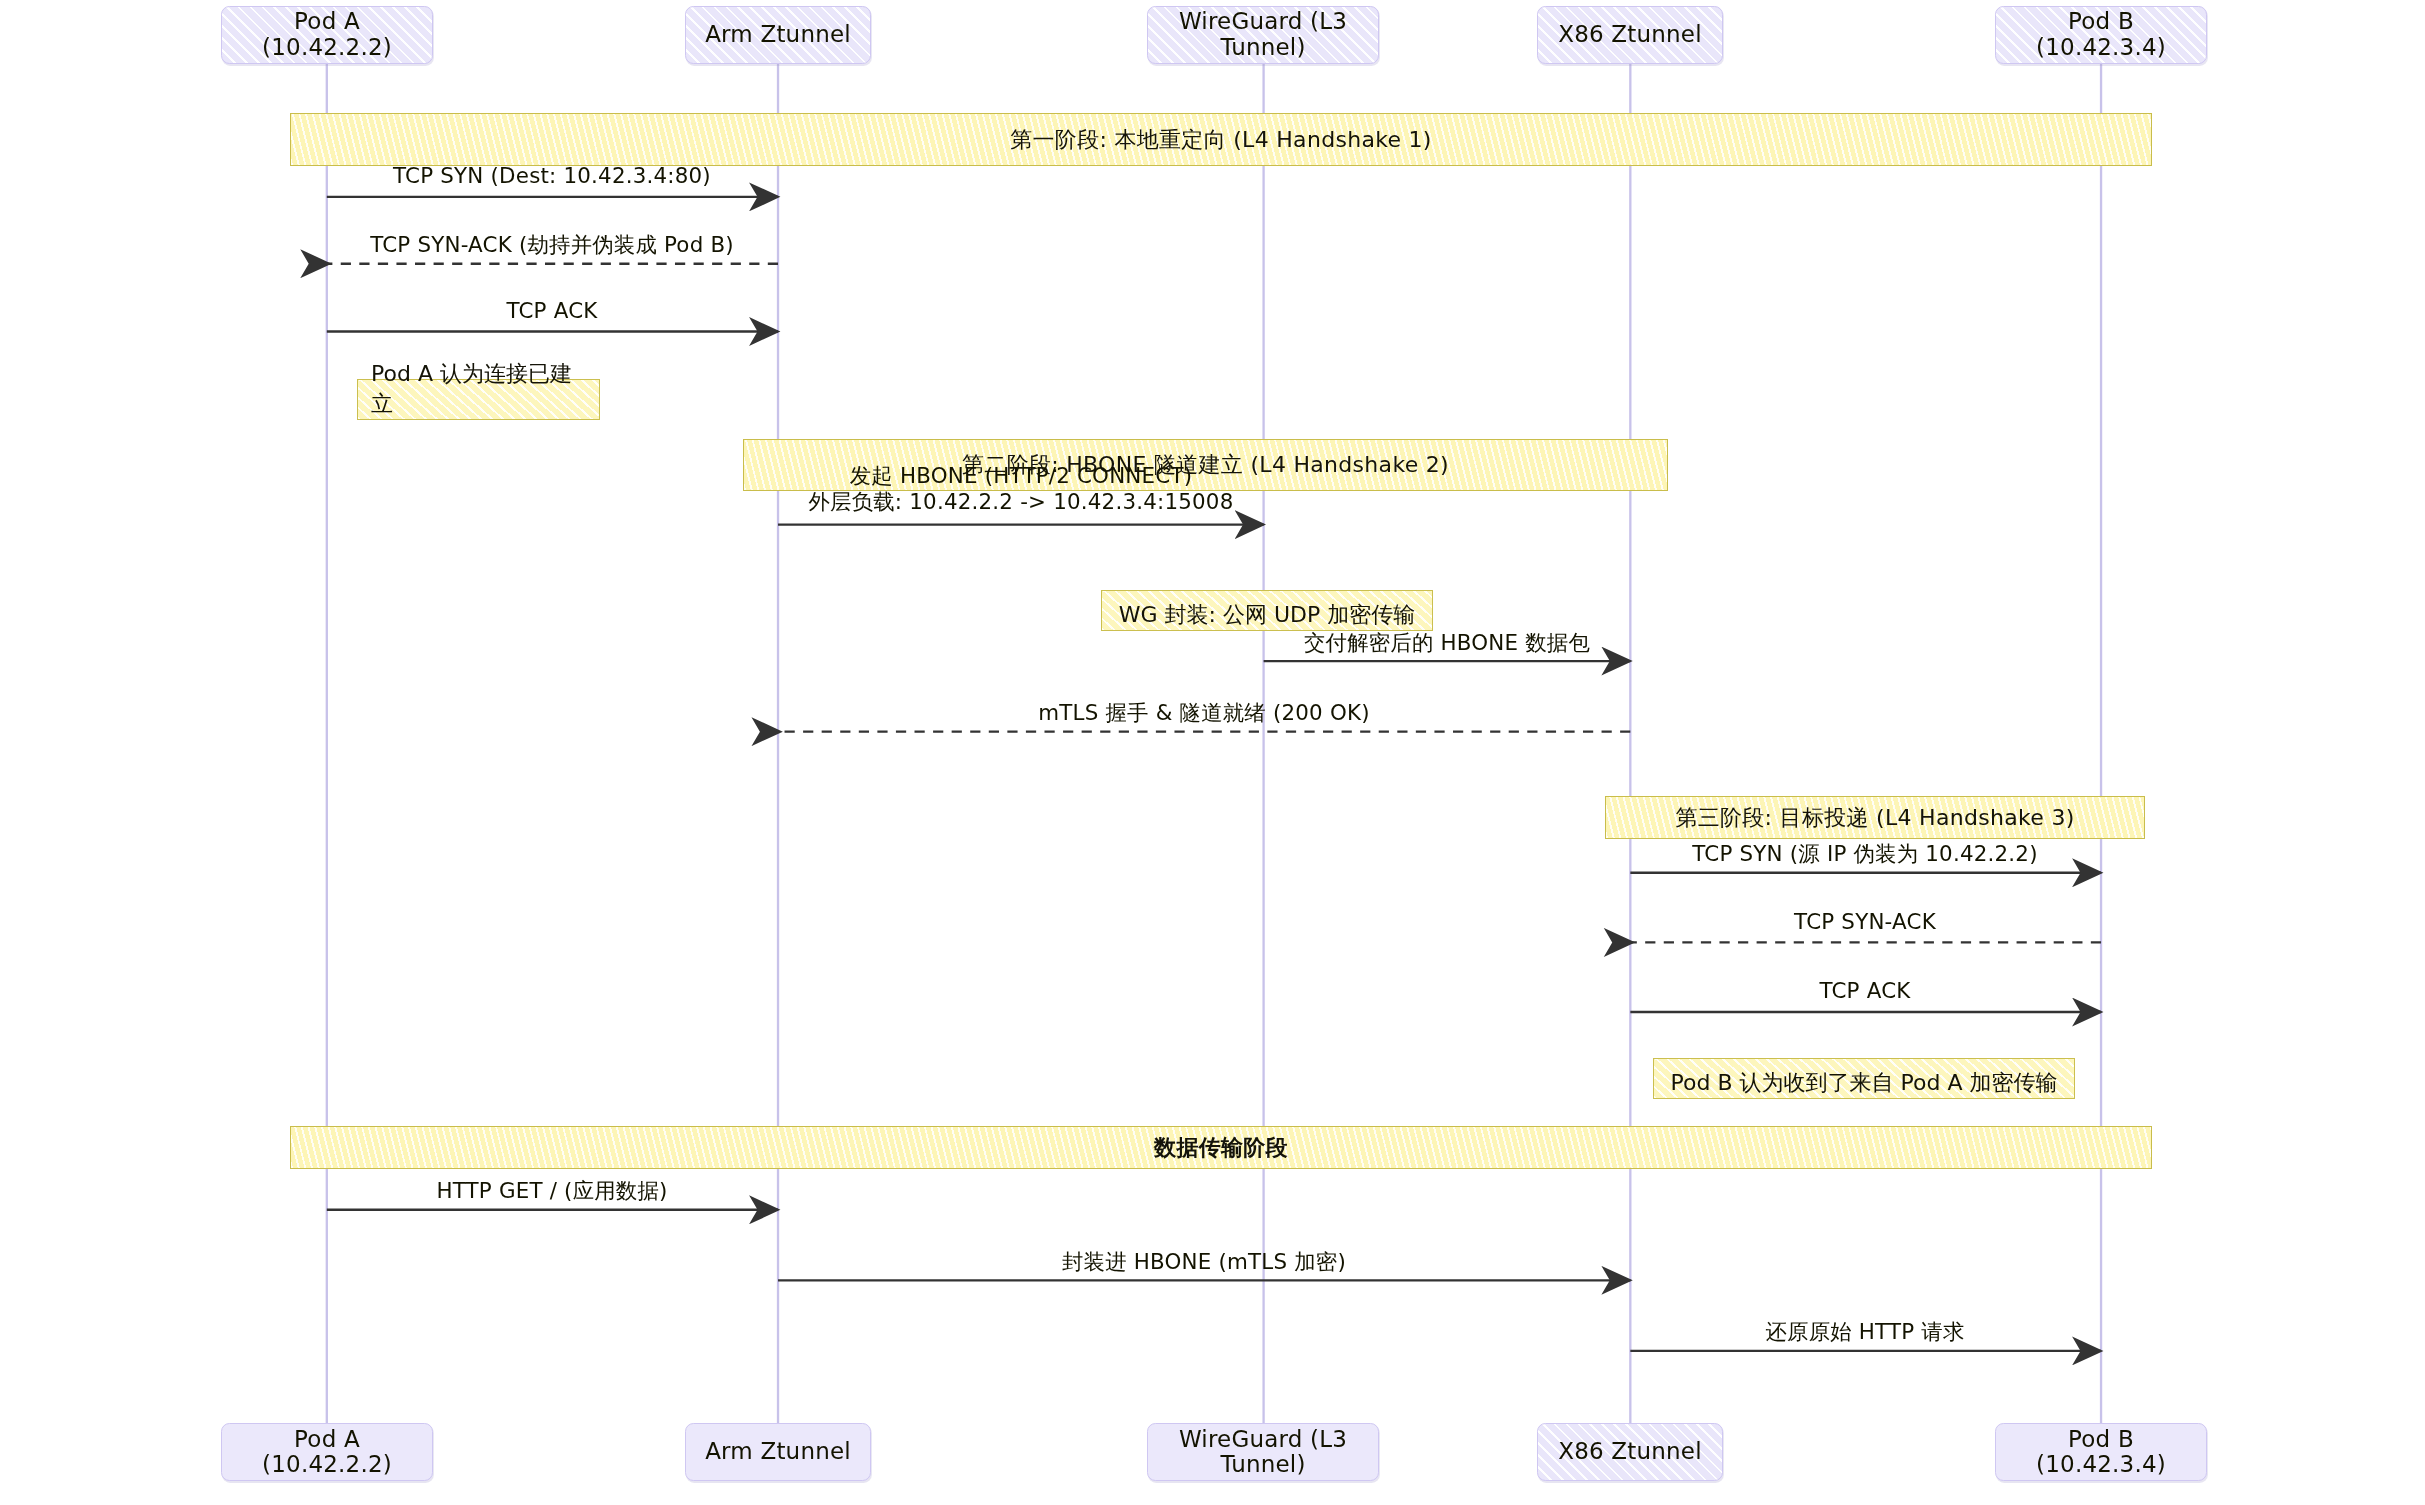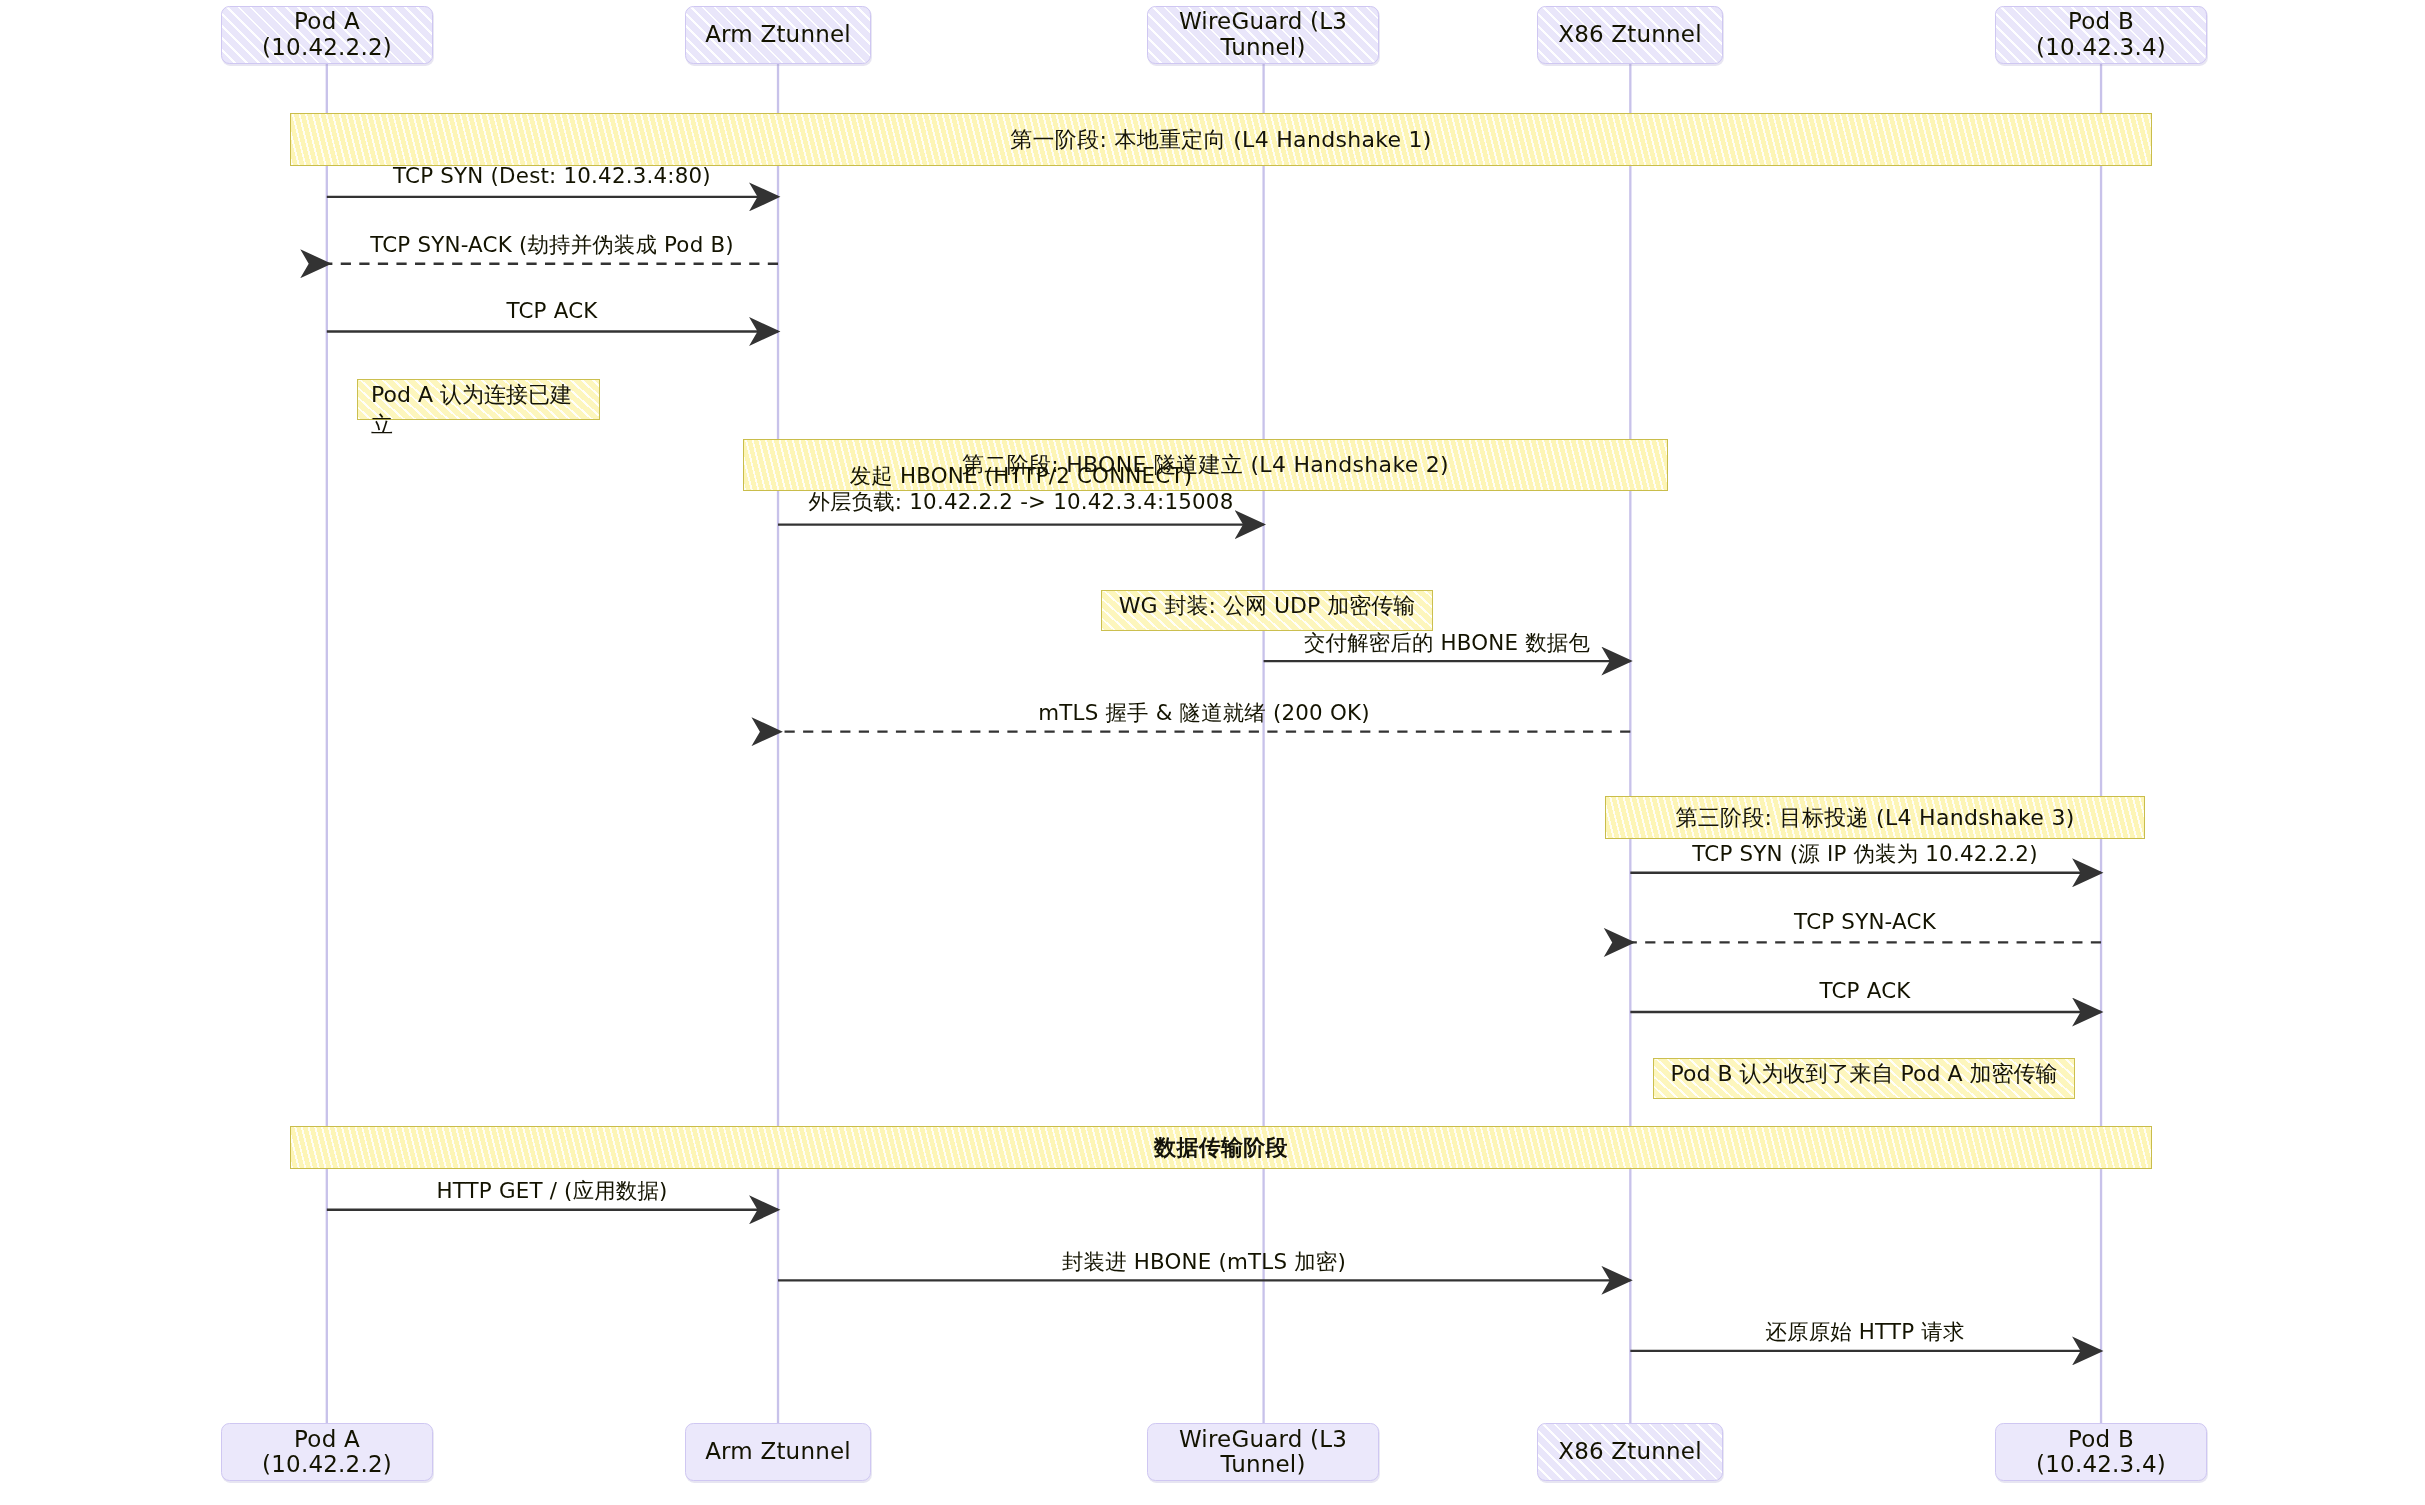--- a/index.html
+++ b/index.html
@@ -19,21 +19,21 @@
     background-color:#e9e6fa;}
   .actor-box span{display:block;}
 
   .phase{position:absolute;box-sizing:border-box;border:1.9px solid #c9bd4b;
     background:#fdf5b6;display:flex;align-items:center;justify-content:center;
     color:#14130a;font-size:22px;letter-spacing:0.3px;
     background-image:
       repeating-linear-gradient(76deg, rgba(255,255,255,.85) 0 1.9px, rgba(255,255,255,0) 1.9px 6.5px);}
 
   .note{position:absolute;box-sizing:border-box;border:1.9px solid #cbbf4f;
-    background:#fdf6bd;display:flex;align-items:flex-start;justify-content:center;
+    background:#fdf6bd;display:flex;align-items:flex-end;justify-content:center;
     color:#141307;font-size:22px;padding:0 13px;
     background-image:
       repeating-linear-gradient(42deg, rgba(255,255,255,.9) 0 1.9px, rgba(255,255,255,0) 1.9px 7.4px);}
 
   .msg-label{position:absolute;color:#131300;font-size:21.4px;text-align:center;
     white-space:nowrap;letter-spacing:0.2px;}
   .msg-label.two{line-height:1.22;}
 </style>
 </head>
 <body>

